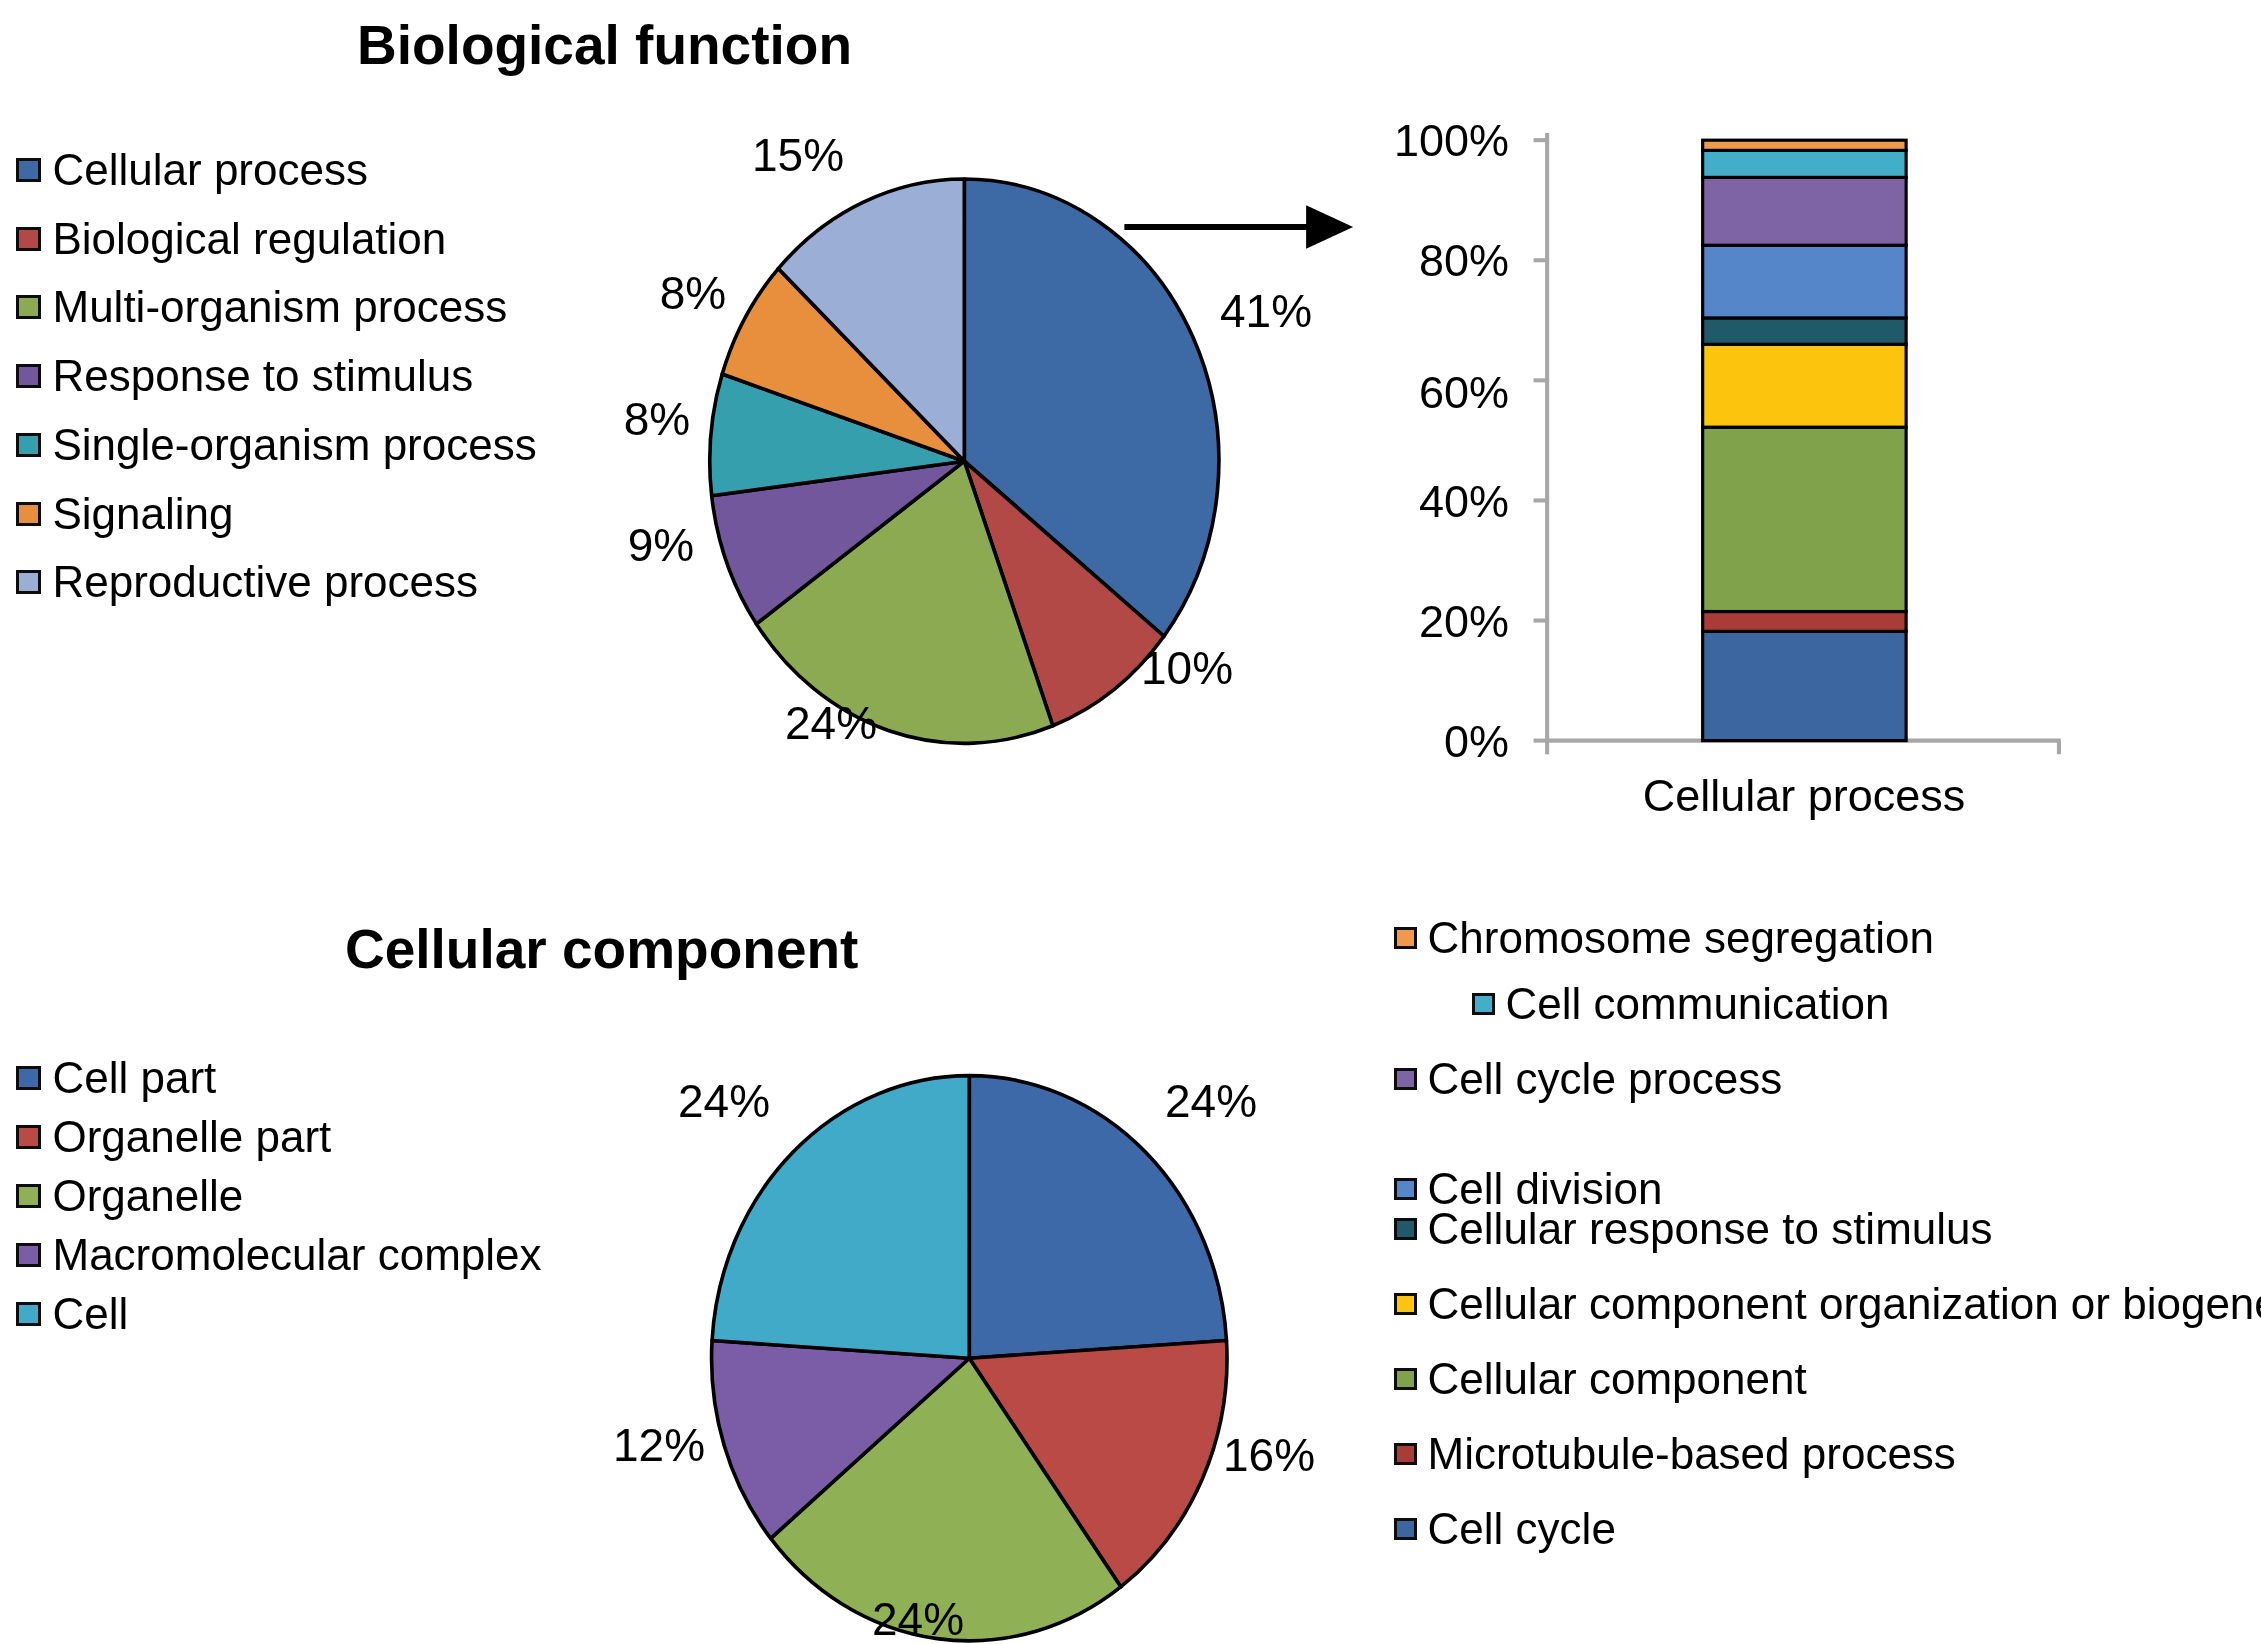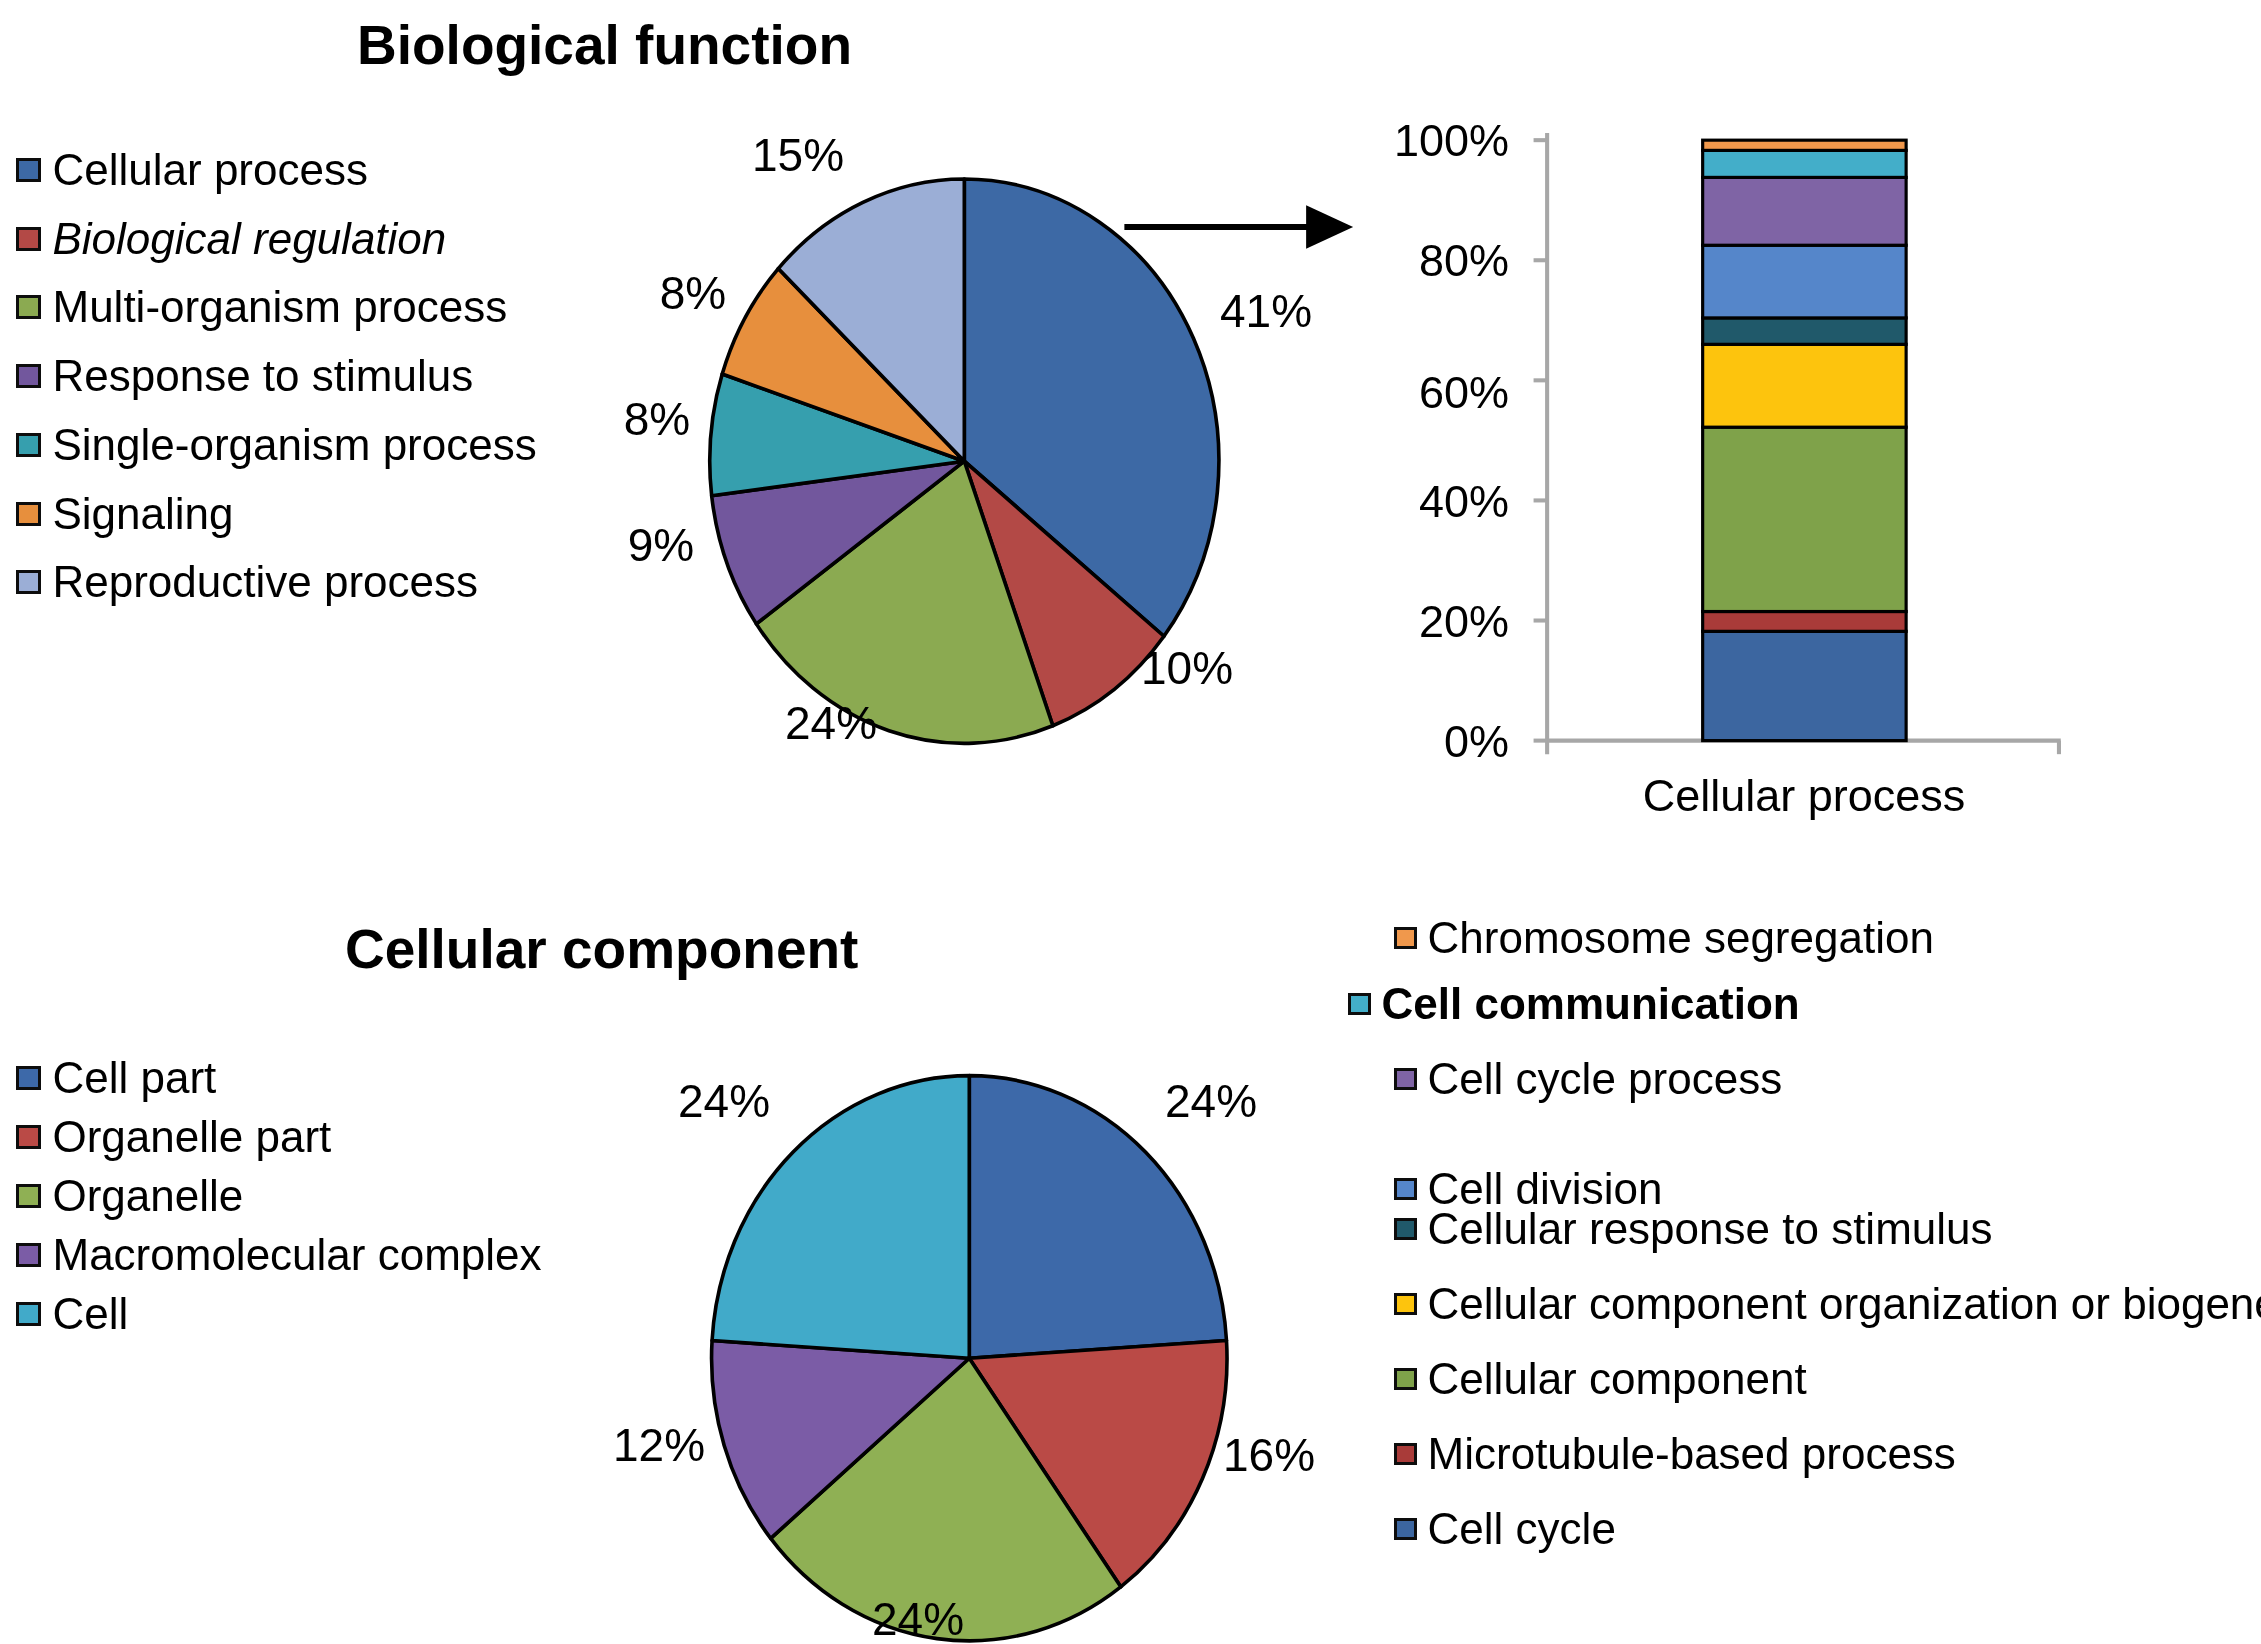--- a/index.html
+++ b/index.html
@@ -61,21 +61,21 @@
 
   <div class="chart-title" style="left:357px;top:14.5px;">Biological function</div>
 
   <div class="chart-title" style="left:345px;top:919px;">Cellular component</div>
 
   <div id="legend1">
       <div class="legend-item" style="left: 16.3px; top: 143px;">
         <span class="legend-swatch" style="background: rgb(61, 105, 165);"></span>
         <span class="legend-label">Cellular process</span>
       </div>
-      <div class="legend-item" style="left: 16.3px; top: 212px; font-style: italic;">
+      <div class="legend-item" style="left: 16.3px; top: 212px;">
         <span class="legend-swatch" style="background: rgb(179, 73, 70);"></span>
         <span class="legend-label">Biological regulation</span>
       </div>
       <div class="legend-item" style="left: 16.3px; top: 280px;">
         <span class="legend-swatch" style="background: rgb(139, 170, 81);"></span>
         <span class="legend-label">Multi-organism process</span>
       </div>
       <div class="legend-item" style="left: 16.3px; top: 349px;">
         <span class="legend-swatch" style="background: rgb(114, 87, 157);"></span>
         <span class="legend-label">Response to stimulus</span>
@@ -113,21 +113,21 @@
       <div class="legend-item" style="left: 16.3px; top: 1287px;">
         <span class="legend-swatch" style="background: rgb(65, 170, 201);"></span>
         <span class="legend-label">Cell</span>
       </div>
     </div>
   <div id="legend3">
       <div class="legend-item" style="left: 1394px; top: 902px; margin-top: 9px;">
         <span class="legend-swatch small" style="background: rgb(240, 152, 76);"></span>
         <span class="legend-label">Chromosome segregation</span>
       </div>
-      <div class="legend-item" style="left: 1348px; top: 977px; font-weight: bold;">
+      <div class="legend-item" style="left: 1472px; top: 977px;">
         <span class="legend-swatch small" style="background: rgb(67, 174, 201);"></span>
         <span class="legend-label">Cell communication</span>
       </div>
       <div class="legend-item" style="left: 1394px; top: 1052px;">
         <span class="legend-swatch small" style="background: rgb(127, 100, 165);"></span>
         <span class="legend-label">Cell cycle process</span>
       </div>
       <div class="legend-item" style="left: 1394px; top: 1127px; margin-top: 35px;">
         <span class="legend-swatch small" style="background: rgb(85, 134, 202);"></span>
         <span class="legend-label">Cell division</span>

